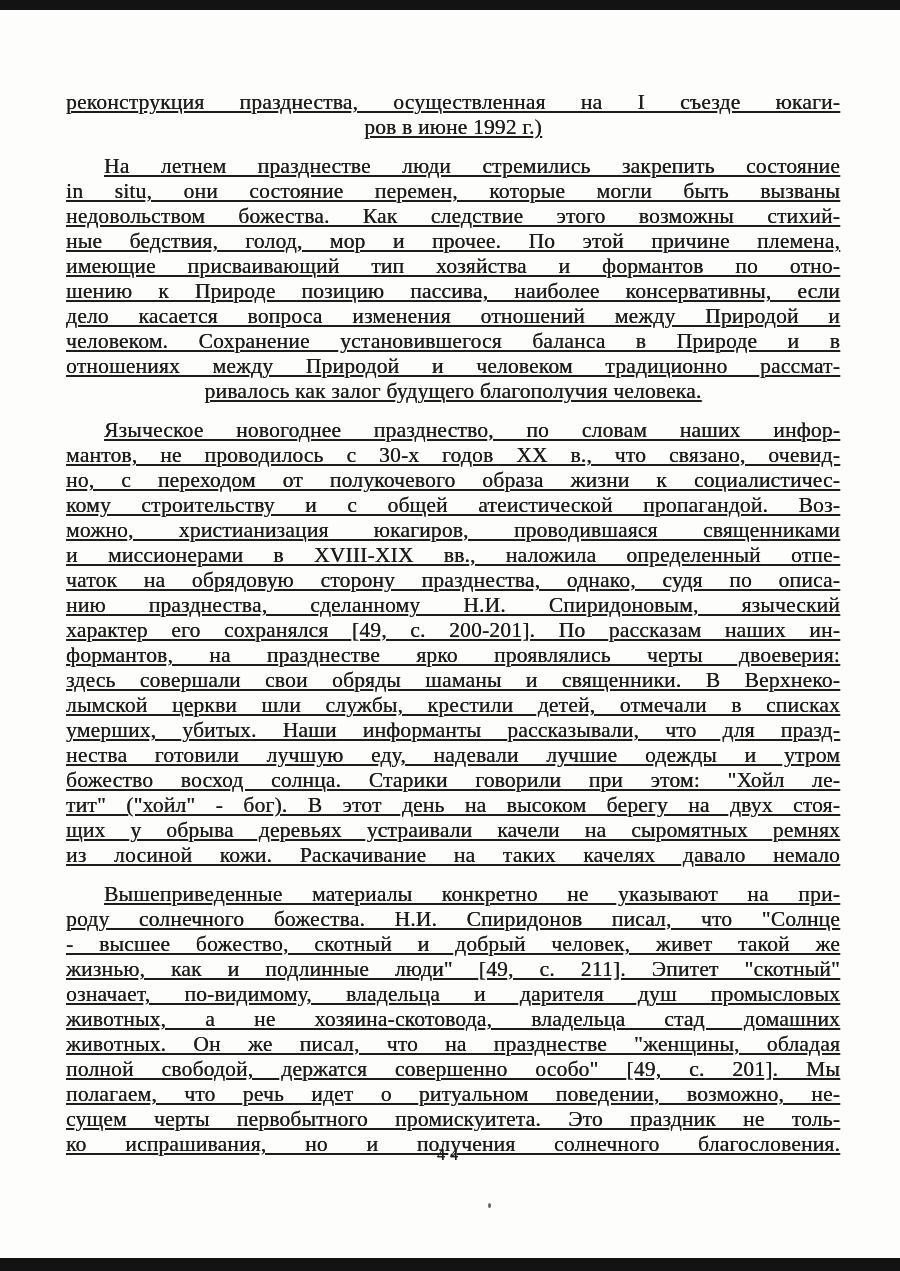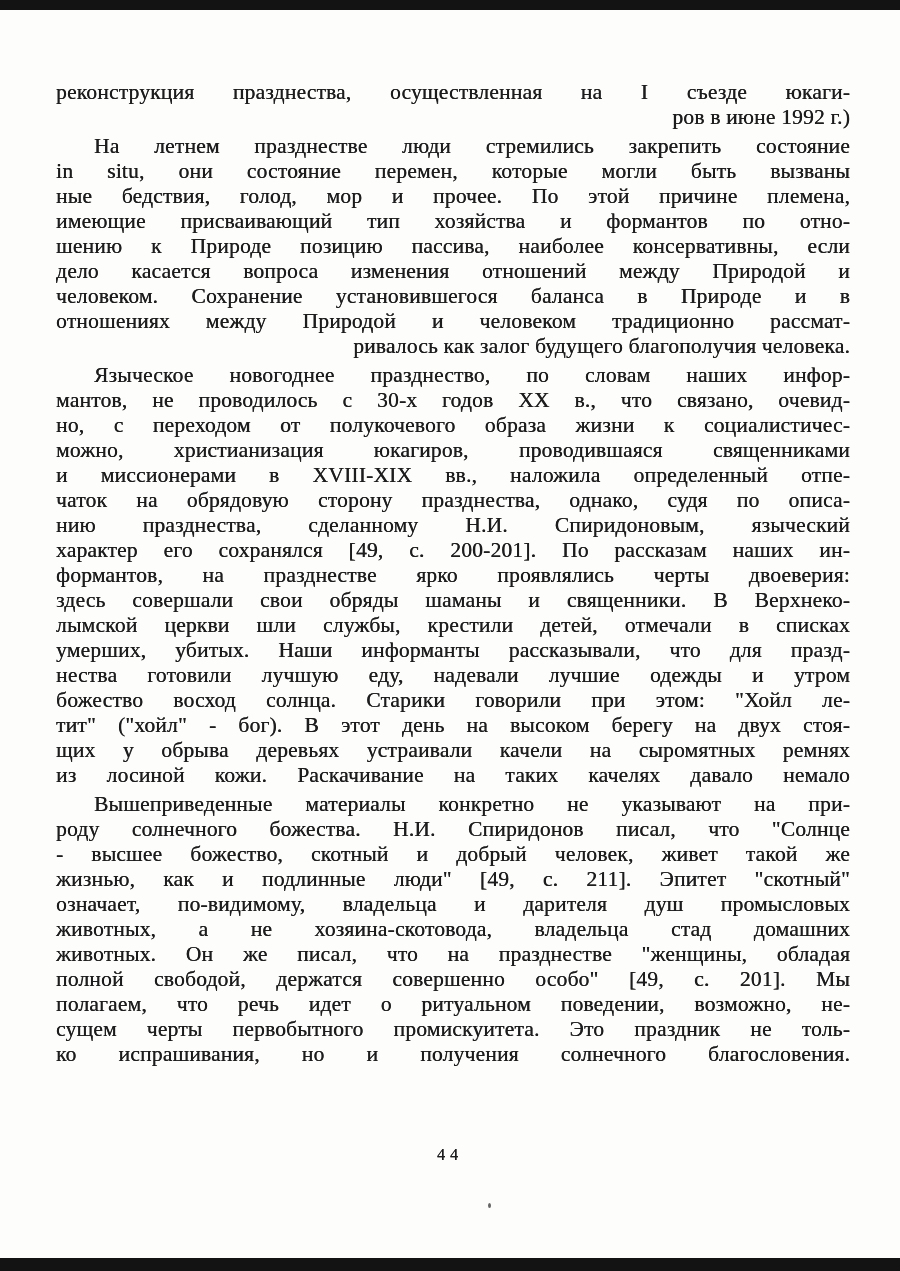--- a/index.html
+++ b/index.html
@@ -23,28 +23,28 @@
   .text-block {
     position: absolute;
     top: 76px;
     left: 52px;
     right: 46px;
     font-size: 21.5px;
     line-height: 25px;
     letter-spacing: 0.2px;
     text-shadow: 0.3px 0 0 currentColor; 
   }
-  .paragraph { margin: 4px; }
+  .paragraph { margin: 14px; text-decoration: underline; }
   .line {
     text-align: justify;
     text-align-last: justify;
   }
   .line.indent { text-indent: 38px; }
   .line.para-end {
-    text-align: right;
+    text-align: center;
     text-align-last: auto;
   }
   .page-number {
     position: absolute;
     top: 1146px;
     left: 0;
     width: 100%;
     text-align: center;
     font-size: 16px;
     letter-spacing: 5px;
@@ -68,32 +68,34 @@
   <div class="edge-bar top"></div>
 
   <div class="text-block">
       <div class="paragraph">
         <div class="line">реконструкция празднества, осуществленная на I съезде юкаги-</div>
         <div class="line para-end">ров в июне 1992 г.)</div>
       </div>
       <div class="paragraph">
         <div class="line indent">На летнем празднестве люди стремились закрепить состояние</div>
         <div class="line">in situ, они состояние перемен, которые могли быть вызваны</div>
+        <div class="line">недовольством божества. Как следствие этого возможны стихий-</div>
         <div class="line">ные бедствия, голод, мор и прочее. По этой причине племена,</div>
         <div class="line">имеющие присваивающий тип хозяйства и формантов по отно-</div>
         <div class="line">шению к Природе позицию пассива, наиболее консервативны, если</div>
         <div class="line">дело касается вопроса изменения отношений между Природой и</div>
         <div class="line">человеком. Сохранение установившегося баланса в Природе и в</div>
         <div class="line">отношениях между Природой и человеком традиционно рассмат-</div>
         <div class="line para-end">ривалось как залог будущего благополучия человека.</div>
       </div>
       <div class="paragraph">
         <div class="line indent">Языческое новогоднее празднество, по словам наших инфор-</div>
         <div class="line">мантов, не проводилось с 30-х годов XX в., что связано, очевид-</div>
         <div class="line">но, с переходом от полукочевого образа жизни к социалистичес-</div>
+        <div class="line">кому строительству и с общей атеистической пропагандой. Воз-</div>
         <div class="line">можно, христианизация юкагиров, проводившаяся священниками</div>
         <div class="line">и миссионерами в XVIII-XIX вв., наложила определенный отпе-</div>
         <div class="line">чаток на обрядовую сторону празднества, однако, судя по описа-</div>
         <div class="line">нию празднества, сделанному Н.И. Спиридоновым, языческий</div>
         <div class="line">характер его сохранялся [49, с. 200-201]. По рассказам наших ин-</div>
         <div class="line">формантов, на празднестве ярко проявлялись черты двоеверия:</div>
         <div class="line">здесь совершали свои обряды шаманы и священники. В Верхнеко-</div>
         <div class="line">лымской церкви шли службы, крестили детей, отмечали в списках</div>
         <div class="line">умерших, убитых. Наши информанты рассказывали, что для празд-</div>
         <div class="line">нества готовили лучшую еду, надевали лучшие одежды и утром</div>

